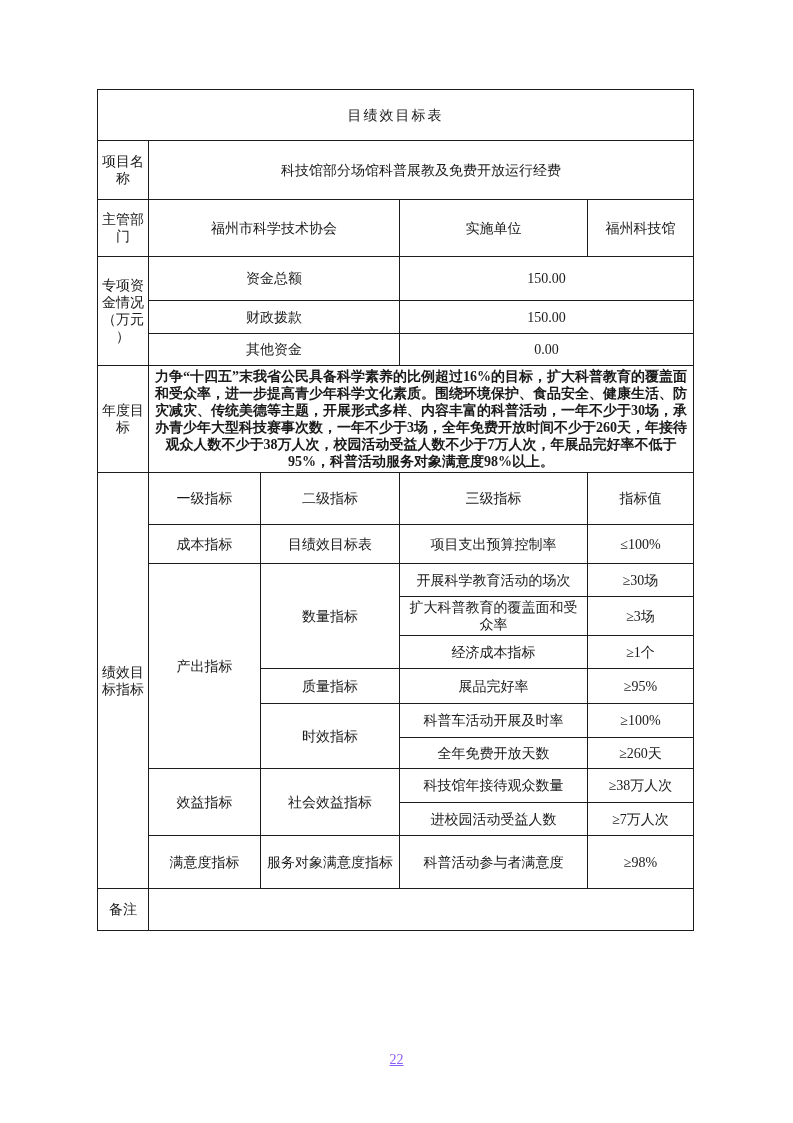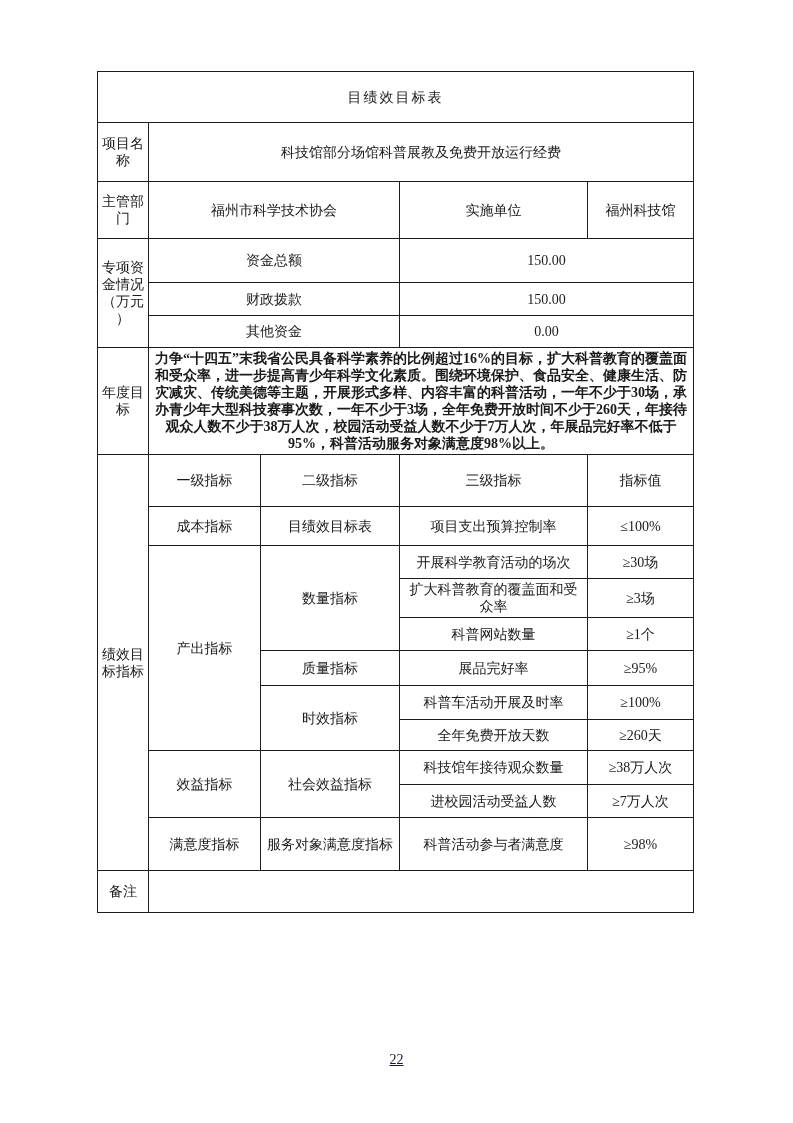--- a/index.html
+++ b/index.html
@@ -12,21 +12,21 @@
     width: 793px;
     height: 1123px;
     background: #ffffff;
     overflow: hidden;
     font-family: "Liberation Serif", "DejaVu Serif", serif;
     color: #1a1a1a;
   }
   table.perf {
     position: absolute;
     left: 97px;
-    top: 71px;
+    top: 89px;
     width: 596px;
     border-collapse: collapse;
     table-layout: fixed;
   }
   table.perf td {
     border: 1.5px solid #1c1c1c;
     text-align: center;
     vertical-align: middle;
     font-size: 14px;
     line-height: 17px;
@@ -62,21 +62,21 @@
   td.num {
     font-size: 15px;
   }
   .page-number {
     position: absolute;
     left: 0;
     right: 0;
     top: 1052px;
     text-align: center;
     font-size: 14px;
-    color: #0f172a;
+    color: #8b5cf6;
     text-decoration: underline;
   }
 </style>
 </head>
 <body>
 
 <div class="page">
 
   <table class="perf">
     <colgroup>
@@ -142,21 +142,21 @@
       <td rowspan="6">产出指标</td>
       <td rowspan="3">数量指标</td>
       <td>开展科学教育活动的场次</td>
       <td>≥30场</td>
     </tr>
     <tr style="height:33px">
       <td>扩大科普教育的覆盖面和受众率</td>
       <td>≥3场</td>
     </tr>
     <tr style="height:33px">
-      <td>科普网站数量</td>
+      <td>经济成本指标</td>
       <td>≥1个</td>
     </tr>
 
     <tr style="height:35px">
       <td>质量指标</td>
       <td>展品完好率</td>
       <td>≥95%</td>
     </tr>
 
     <tr style="height:34px">

